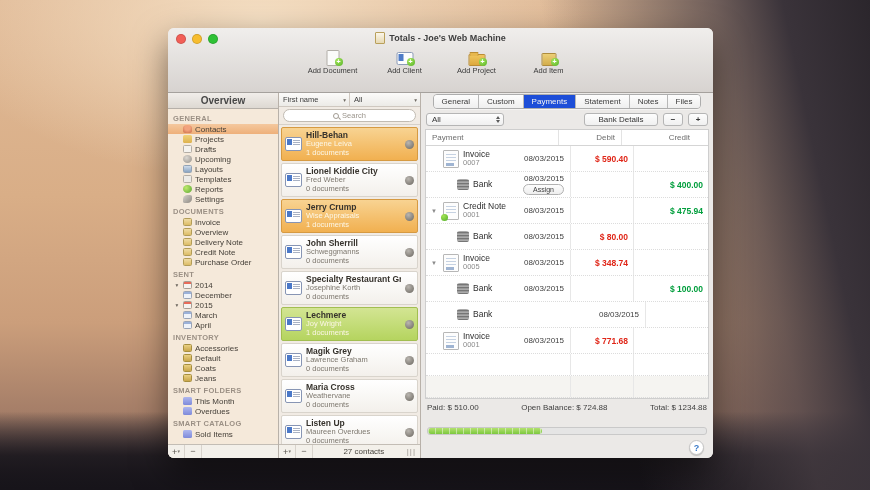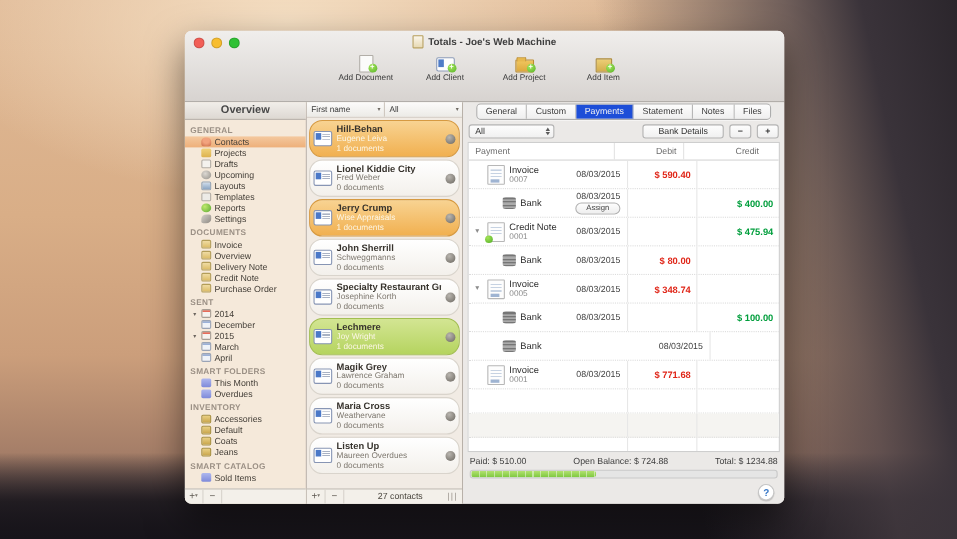--- a/index.html
+++ b/index.html
@@ -72,21 +72,21 @@
     padding:0 3px 0 4px;background:linear-gradient(#fcfbfa,#ecebe7);border-right:1px solid #cfc8c0}
   .mini-select:last-child{border-right:none}
   .mini-select .chev{font-size:5.5px;color:#6f6a63}
   .cl-search{flex:none;height:15px;display:flex;align-items:center;padding:1px 4px;border-bottom:1px solid #d6d0c8}
   .search-box{flex:1;height:11px;background:#fff;border:1px solid #c1bbb2;border-radius:7px;
     display:flex;align-items:center;justify-content:center;gap:3px;font-size:7.5px;color:#9b958c}
   .loupe{width:4px;height:4px;border:1px solid #a29c93;border-radius:50%;position:relative;flex:none}
   .loupe:after{content:"";position:absolute;width:3px;height:1px;background:#a29c93;transform:rotate(45deg);right:-3px;bottom:-1px}
   .cl-list{flex:1;overflow:hidden;padding:2px}
   .crow{display:flex;align-items:center;gap:4px;border:1px solid #d9d4cc;background:linear-gradient(#ffffff,#f3f0eb);
-    border-radius:12px;margin-bottom:2px;padding:2px 3px;height:28px;box-sizing:content-box}
+    border-radius:2px;margin-bottom:2px;padding:2px 3px;height:28px;box-sizing:content-box}
   .crow.v-orange{background:linear-gradient(#f8d392,#f1b050);border-color:#d69a42}
   .crow.v-green{background:linear-gradient(#d3e593,#b5d45f);border-color:#a2be51}
   .ccard{flex:none;width:15px;height:12px;background:#fff;border:1px solid #8795b4;border-radius:2px;position:relative}
   .ccard:before{content:"";position:absolute;left:1px;top:1px;width:5px;height:6px;background:#4a78c8}
   .ccard:after{content:"";position:absolute;left:7px;right:1px;top:2px;height:5px;
     background:repeating-linear-gradient(#a9b2c4 0 1px,transparent 1px 2px)}
   .cinfo{flex:1;min-width:0;line-height:1.12}
   .cname{font-size:8.5px;font-weight:bold;color:#36322c;white-space:nowrap;overflow:hidden}
   .csub,.ccount{font-size:7.5px;color:#7e786f;white-space:nowrap;overflow:hidden}
   .v-orange .csub,.v-orange .ccount,.v-green .csub,.v-green .ccount{color:#fcf6e6}
@@ -133,21 +133,21 @@
   .tkind{font-size:8.5px;color:#2e2e2e;white-space:nowrap}
   .tnum{font-size:7.5px;color:#8b8b8b}
   .tdate-wrap{margin-left:auto;padding-right:6px;display:flex;flex-direction:column;align-items:flex-end;justify-content:center;gap:1px}
   .tdate{font-size:8px;color:#3e3e3e;white-space:nowrap}
   .assign{font-size:7px;color:#3e3e3e;border:1px solid #b1b1b1;border-radius:7px;padding:0 9px;line-height:9px;
     background:linear-gradient(#fdfdfd,#eeeeee)}
   .td{display:flex;align-items:center;justify-content:flex-end;padding-right:5px;font-size:8.5px;font-weight:bold;border-left:1px solid #e7e7e7}
   .td-debit{width:57px;color:#e02618}
   .td-credit{width:69px;color:#009e3c}
   .trow.filler{min-height:21px}
-  .summary{flex:none;height:14px;display:flex;align-items:center;justify-content:space-between;font-size:8px;color:#3e3e3e;padding:1px 6px 0}
+  .summary{flex:none;height:14px;display:flex;align-items:center;justify-content:space-between;font-size:8px;color:#3e3e3e;padding:1px 6px 12px}
   .progress{flex:none;height:6px;margin:1px 6px 2px;background:#e5e5e5;border:1px solid #c9c9c9;border-radius:3px;overflow:hidden}
   .progress-fill{height:100%;border-radius:3px;
     background:repeating-linear-gradient(90deg,rgba(255,255,255,.45) 0 1px,rgba(255,255,255,0) 1px 7px),linear-gradient(#b3e170,#7cc83e)}
   .help-row{flex:none;height:21px;display:flex;align-items:center;justify-content:flex-end;padding:0 9px}
   .help{width:13px;height:13px;border-radius:50%;background:#fff;border:1px solid #c5c5c5;color:#3a7ac8;
     font-size:9px;font-weight:bold;display:flex;align-items:center;justify-content:center;box-shadow:0 1px 1px rgba(0,0,0,.18)}
 </style>
 </head>
 <body>
 
@@ -344,67 +344,67 @@
                 <div class="sb-item">
 
                   <span class="sb-tri"></span>
                   <span class="sicon v-month-icon"></span>
                   <span>April</span>
                 </div>
 
             </div>
 
             <div>
+              <div class="sb-sec">INVENTORY</div>
+
+                <div class="sb-item">
+
+                  <span class="sb-tri"></span>
+                  <span class="sicon v-inventory-box-icon"></span>
+                  <span>Accessories</span>
+                </div>
+
+                <div class="sb-item">
+
+                  <span class="sb-tri"></span>
+                  <span class="sicon v-inventory-box-icon"></span>
+                  <span>Default</span>
+                </div>
+
+                <div class="sb-item">
+
+                  <span class="sb-tri"></span>
+                  <span class="sicon v-inventory-box-icon"></span>
+                  <span>Coats</span>
+                </div>
+
+                <div class="sb-item">
+
+                  <span class="sb-tri"></span>
+                  <span class="sicon v-inventory-box-icon"></span>
+                  <span>Jeans</span>
+                </div>
+
+            </div>
+
+            <div>
               <div class="sb-sec">SMART FOLDERS</div>
 
                 <div class="sb-item">
 
                   <span class="sb-tri"></span>
                   <span class="sicon v-smart-folder-icon"></span>
                   <span>This Month</span>
                 </div>
 
                 <div class="sb-item">
 
                   <span class="sb-tri"></span>
                   <span class="sicon v-smart-folder-icon"></span>
                   <span>Overdues</span>
-                </div>
-
-            </div>
-
-            <div>
-              <div class="sb-sec">INVENTORY</div>
-
-                <div class="sb-item">
-
-                  <span class="sb-tri"></span>
-                  <span class="sicon v-inventory-box-icon"></span>
-                  <span>Accessories</span>
-                </div>
-
-                <div class="sb-item">
-
-                  <span class="sb-tri"></span>
-                  <span class="sicon v-inventory-box-icon"></span>
-                  <span>Default</span>
-                </div>
-
-                <div class="sb-item">
-
-                  <span class="sb-tri"></span>
-                  <span class="sicon v-inventory-box-icon"></span>
-                  <span>Coats</span>
-                </div>
-
-                <div class="sb-item">
-
-                  <span class="sb-tri"></span>
-                  <span class="sicon v-inventory-box-icon"></span>
-                  <span>Jeans</span>
                 </div>
 
             </div>
 
             <div>
               <div class="sb-sec">SMART CATALOG</div>
 
                 <div class="sb-item">
 
                   <span class="sb-tri"></span>
@@ -423,20 +423,26 @@
 
       <div class="col-clients">
         <div class="cl-filters">
           <div class="mini-select">
             <span>First name</span>
             <span class="chev">▾</span>
           </div>
           <div class="mini-select">
             <span>All</span>
             <span class="chev">▾</span>
+          </div>
+        </div>
+        <div class="cl-search">
+          <div class="search-box">
+            <span class="loupe"></span>
+            <span>Search</span>
           </div>
         </div>
         <div class="cl-list">
 
             <div class="crow v-orange">
               <span class="ccard"></span>
               <span class="cinfo">
                 <span class="cname" style="display:block">Hill-Behan</span>
                 <span class="csub" style="display:block">Eugene Leiva</span>
                 <span class="ccount" style="display:block">1 documents</span>

